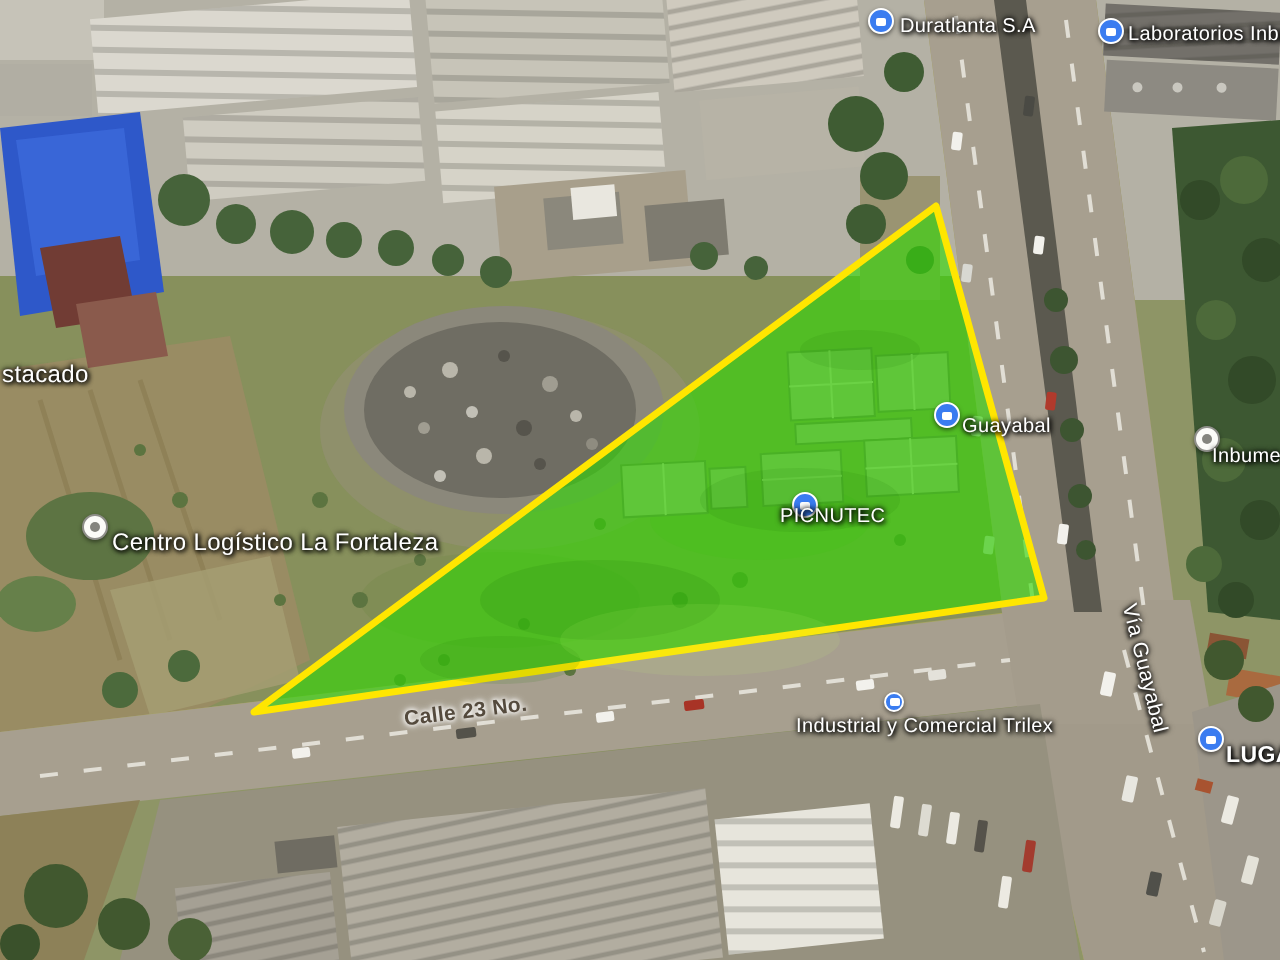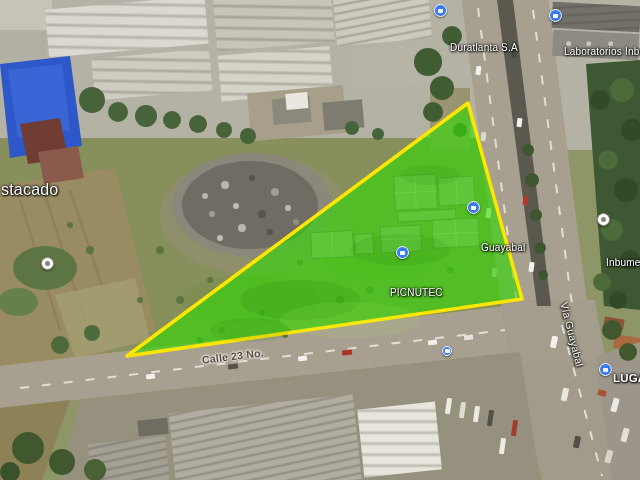--- a/index.html
+++ b/index.html
@@ -4,25 +4,25 @@
 <style>
   html,body{margin:0;padding:0;background:#000;}
   .map-viewport{
     position:relative;width:640px;height:480px;overflow:hidden;
     font-family:"Liberation Sans",sans-serif;
   }
   .map-viewport svg{position:absolute;left:0;top:0;display:block;}
   
   .lbl{
     position:absolute;white-space:nowrap;color:#fff;
-    font-size:16px;line-height:1.1;font-weight:400;
+    font-size:12px;line-height:1.1;font-weight:400;
     text-shadow:0 0 2px #000,0 0 3px #000,1px 1px 2px rgba(0,0,0,.9);
     letter-spacing:.2px;z-index:5;cursor:pointer;
   }
-  .lbl.small{font-size:10px;margin-top:34px;}
+  .lbl.small{font-size:10px;}
   .lbl.road{
     color:#544a3d;font-weight:700;
     text-shadow:0 0 2px #fff,0 0 3px #fff,0 0 4px rgba(255,255,255,.9);
     transform:rotate(-7deg);cursor:default;
   }
   .lbl.via{
     transform:rotate(76deg);transform-origin:0 0;cursor:default;
     font-size:10.5px;
   }
   .lbl.luga{font-size:11.5px;font-weight:700;}
@@ -273,31 +273,33 @@
 
   <span class="poi poi-blue" style="left:434px;top:4px"></span>
   <span class="lbl small" style="left:450px;top:8px">Duratlanta S.A</span>
 
   <span class="poi poi-blue" style="left:549px;top:9px"></span>
   <span class="lbl small" style="left:564px;top:12px">Laboratorios Inbume</span>
 
   <span class="lbl" style="left:1px;top:181px">stacado</span>
 
   <span class="poi poi-pin" style="left:41px;top:257px"></span>
+  <span class="lbl" style="left:56px;top:265px">Centro Logístico La Fortaleza</span>
 
   <span class="poi poi-blue" style="left:467px;top:201px"></span>
   <span class="lbl small" style="left:481px;top:208px">Guayabal</span>
 
   <span class="poi poi-blue" style="left:396px;top:246px"></span>
   <span class="lbl small" style="left:390px;top:253px">PICNUTEC</span>
 
   <span class="poi poi-pin" style="left:597px;top:213px"></span>
   <span class="lbl small" style="left:606px;top:223px">Inbume</span>
 
   <span class="lbl road" style="left:202px;top:351px;font-size:10.5px">Calle 23 No.</span>
 
   <span class="poi poi-blue" style="left:442px;top:346px;width:10px;height:10px"></span>
+  <span class="lbl small" style="left:398px;top:358px">Industrial y Comercial Trilex</span>
 
   <span class="lbl via" style="left:569px;top:301px">Vía Guayabal</span>
 
   <span class="poi poi-blue" style="left:599px;top:363px"></span>
   <span class="lbl luga" style="left:613px;top:372px">LUGA</span>
 </div>
 
 </body></html>

